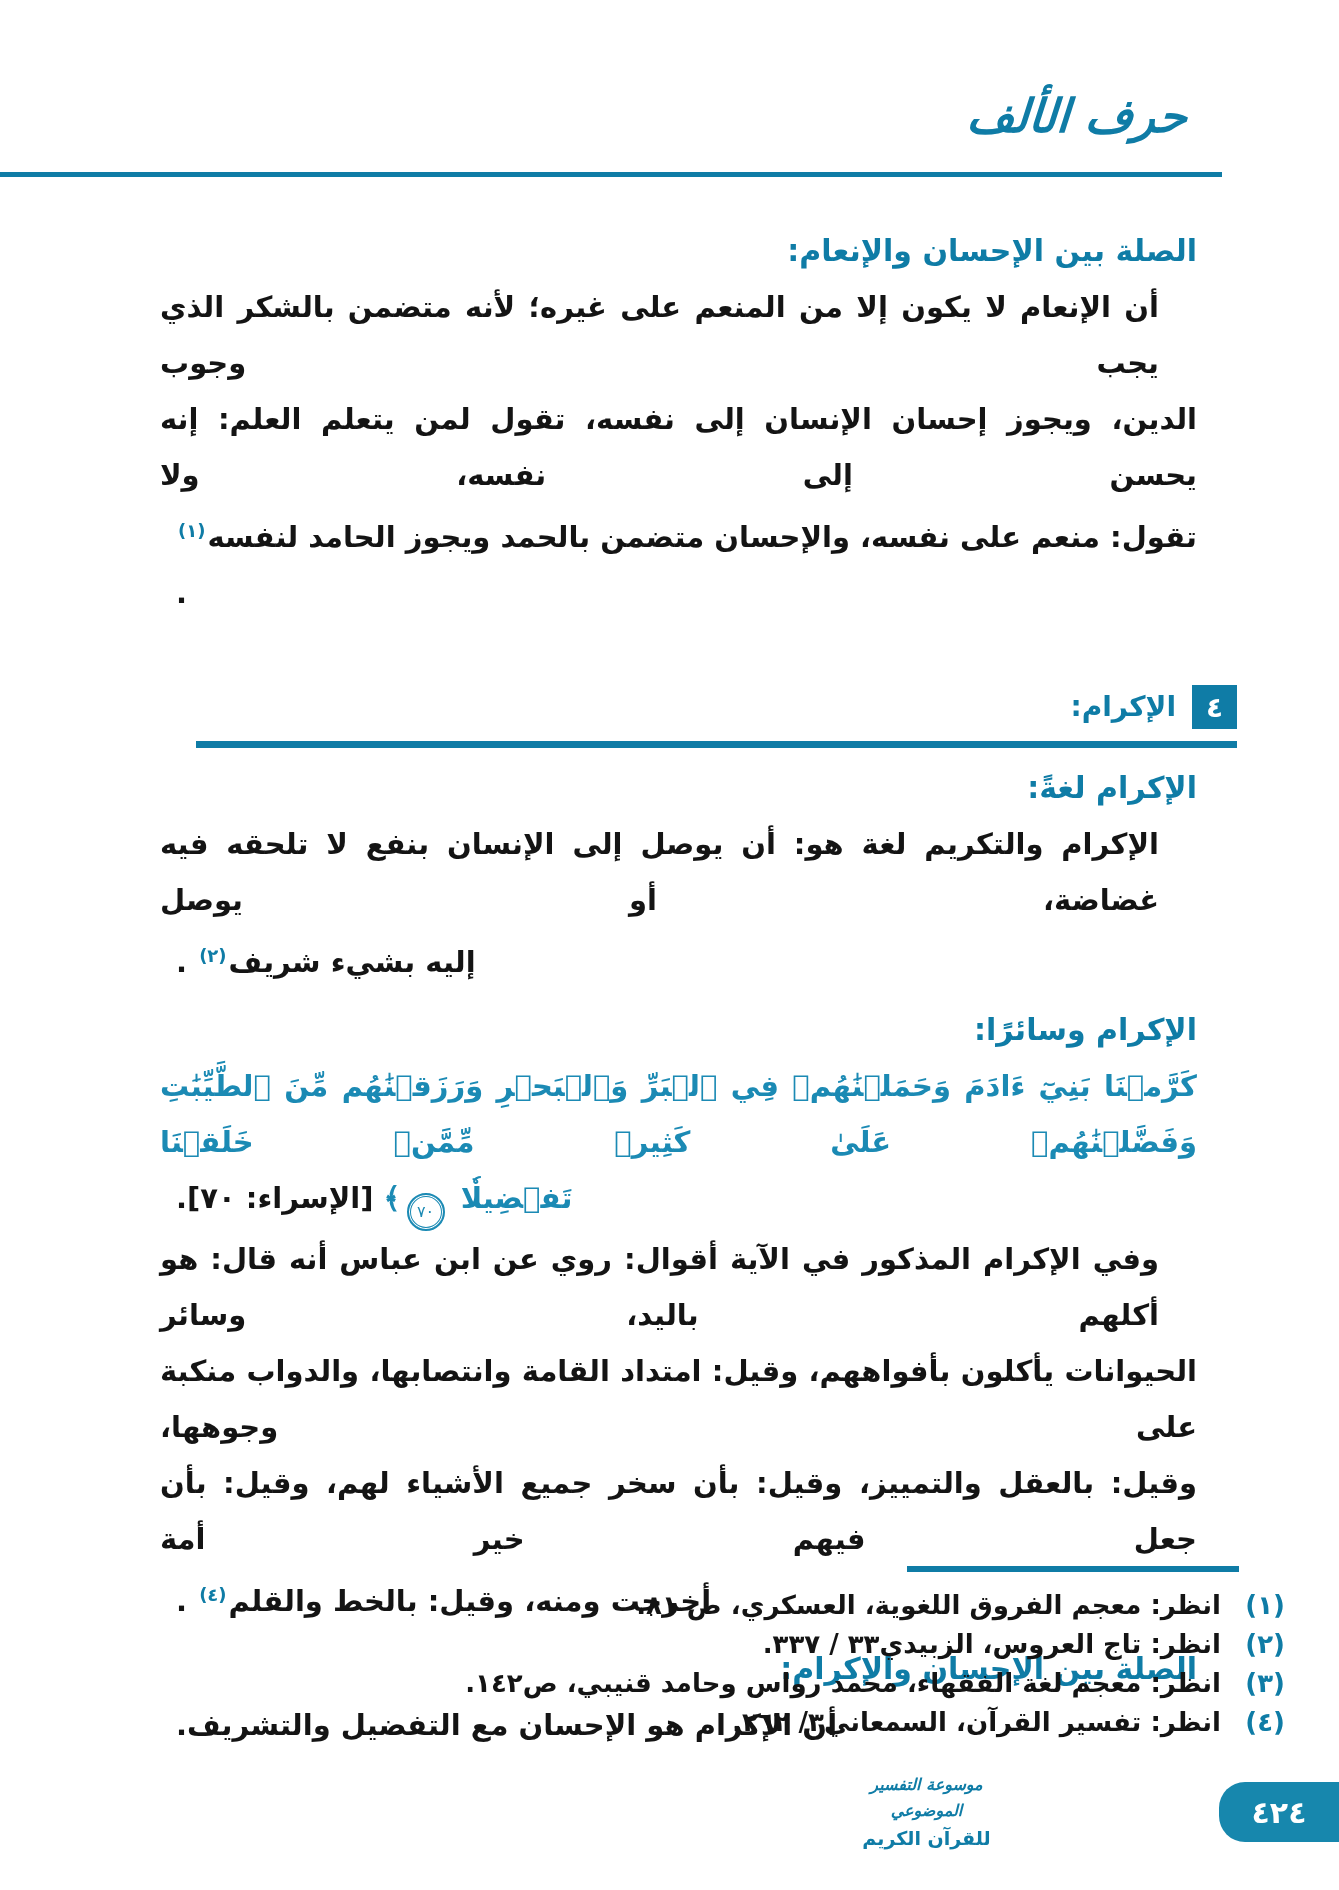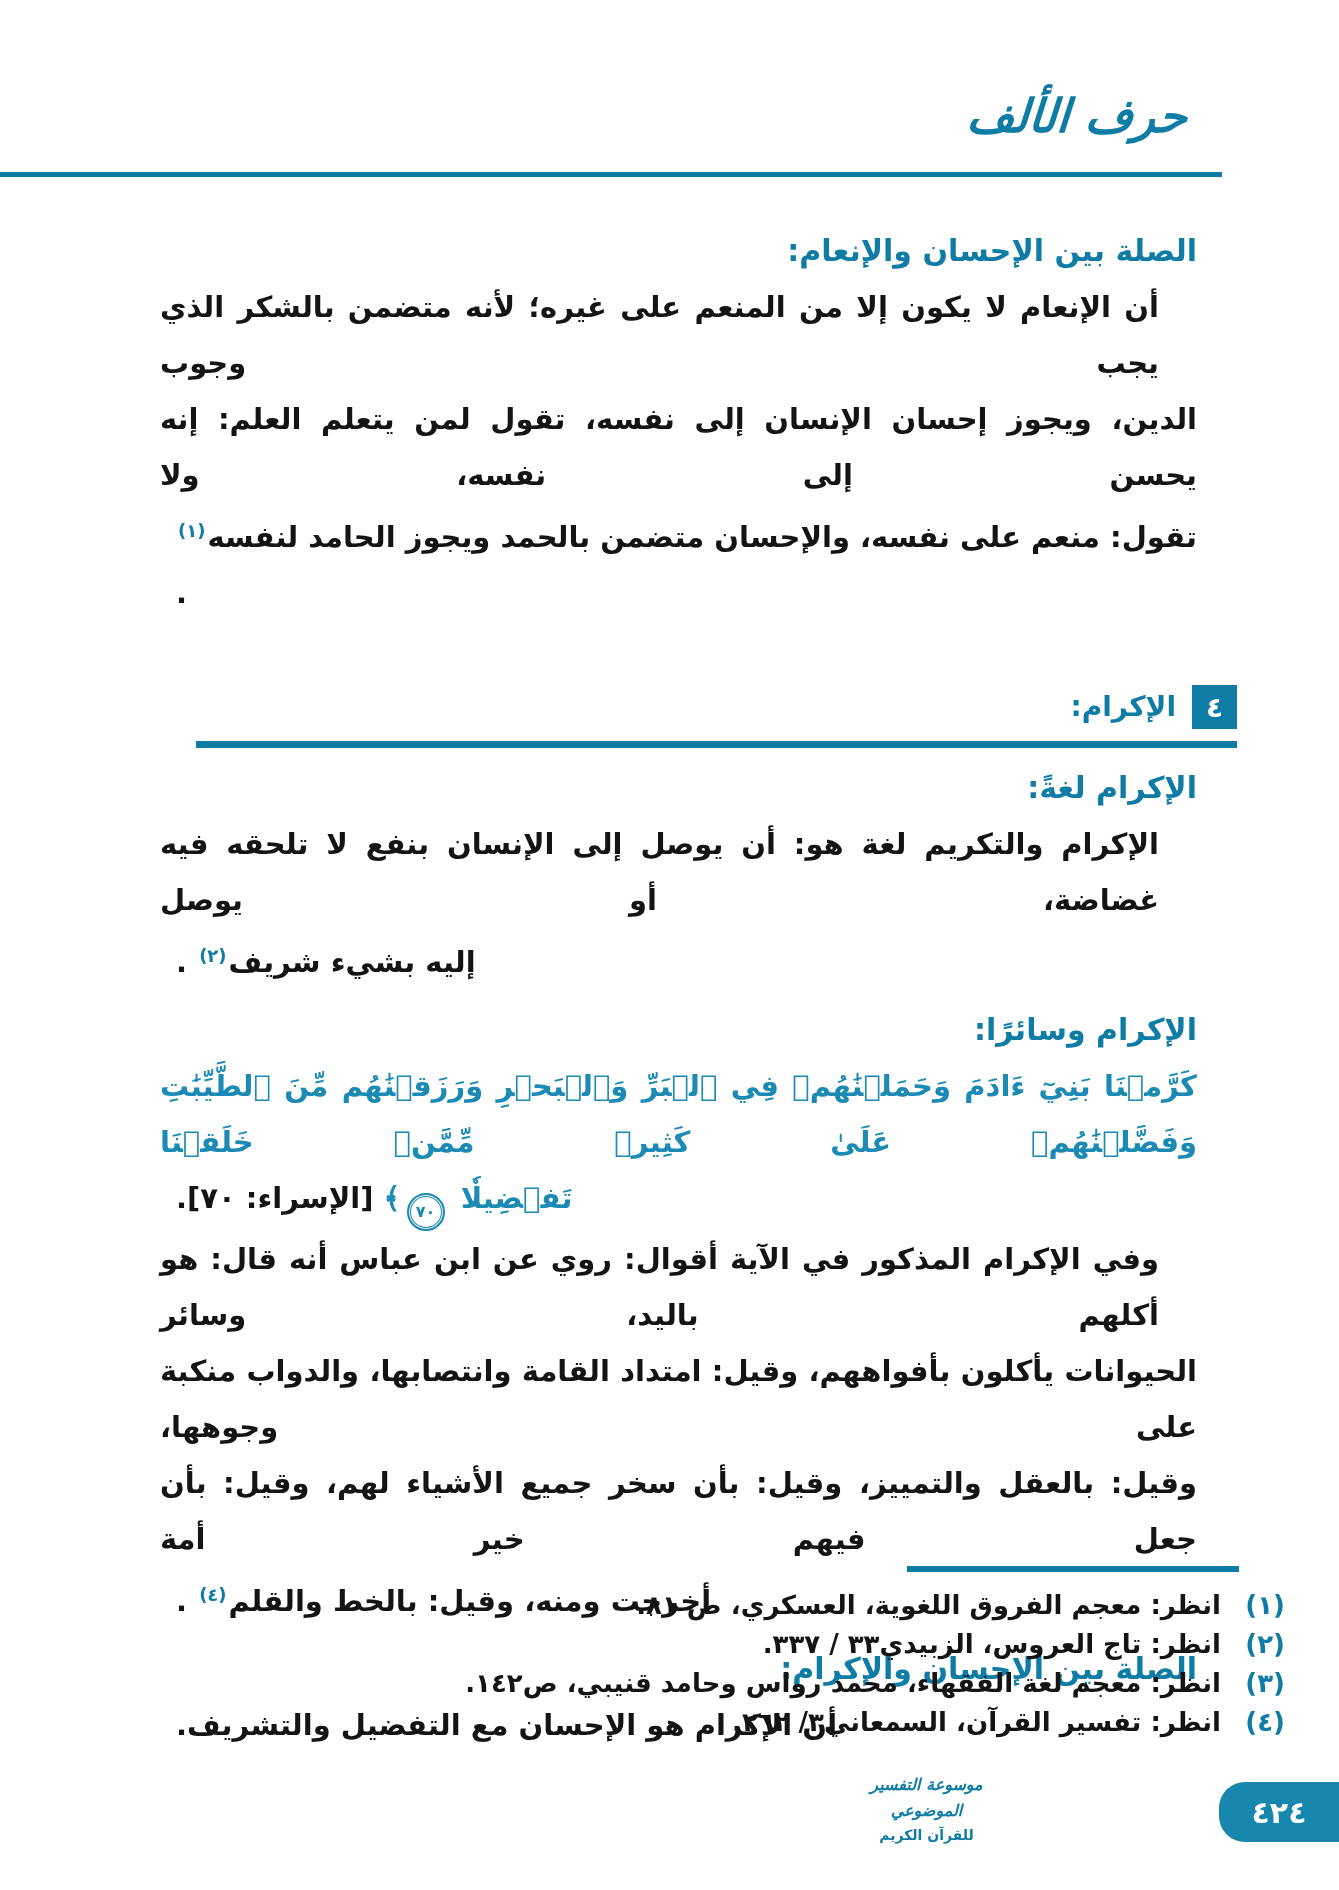--- a/index.html
+++ b/index.html
@@ -22,21 +22,21 @@
   .content > .h-blue:first-child{margin-top:46px;}
   .line{font-size:29px;font-weight:700;line-height:56px;color:var(--ink);}
   .line.j{text-align:justify;text-align-last:justify;}
   .line.l{text-align:left;margin-left:16px;}
   .line.ind{padding-right:38px;}
   .seg-fnref{color:var(--accent);font-size:18px;vertical-align:10px;font-weight:700;padding:0 2px;}
   .seg-quran{color:var(--quran);}
   .seg-vnum{
     display:inline-flex;align-items:center;justify-content:center;
     width:34px;height:34px;border:2px solid var(--quran);border-radius:50%;
-    color:var(--quran);font-size:16px;font-weight:700;margin:0 6px;vertical-align:-9px;
+    color:var(--quran);font-size:16px;font-weight:400;margin:0 6px;vertical-align:-9px;
     box-shadow:0 0 0 1px #ffffff inset, 0 0 0 2px var(--quran) inset;
   }
   
   .sec{display:flex;align-items:center;gap:16px;margin:64px -40px 0 0;}
   .sec-num{
     flex:none;width:45px;height:44px;background:var(--accent);color:#fff;
     display:flex;align-items:center;justify-content:center;font-size:28px;font-weight:700;
   }
   .sec-title{color:var(--accent);font-size:28px;font-weight:800;line-height:44px;}
   .sec-rule{height:7px;background:var(--accent);margin:12px -40px 0 36px;}
@@ -44,21 +44,21 @@
   .footnotes{position:absolute;top:1566px;right:54px;left:0;direction:rtl;}
   .fn-rule{height:6px;width:332px;background:var(--accent);margin-right:46px;}
   .fn{display:flex;gap:12px;align-items:baseline;font-size:26px;font-weight:700;
       line-height:39px;color:var(--ink);margin-top:0;}
   .fn:first-of-type{margin-top:14px;}
   .fn-marker{flex:none;width:52px;color:var(--accent);text-align:right;}
   .fn-text{white-space:nowrap;}
   
   .logo{position:absolute;top:1772px;right:325px;width:175px;text-align:center;color:var(--accent);}
   .logo-line1{font-size:16px;font-weight:800;line-height:26px;font-style:italic;}
-  .logo-line2{font-size:14px;font-weight:700;margin-top:3px;}
+  .logo-line2{font-size:19px;font-weight:700;margin-top:3px;}
   .badge{
     position:absolute;top:1782px;right:0;width:120px;height:60px;background:var(--badge);
     border-radius:26px 0 0 26px;display:flex;align-items:center;justify-content:center;
   }
   .badge span{color:#ffffff;font-size:30px;font-weight:700;letter-spacing:6px;}
 </style>
 </head>
 <body>
 
 <div class="page" style="--accent: #0f7ca6; --quran: #1b8ab4; --badge: #1787ad; --ink: #141414;">

